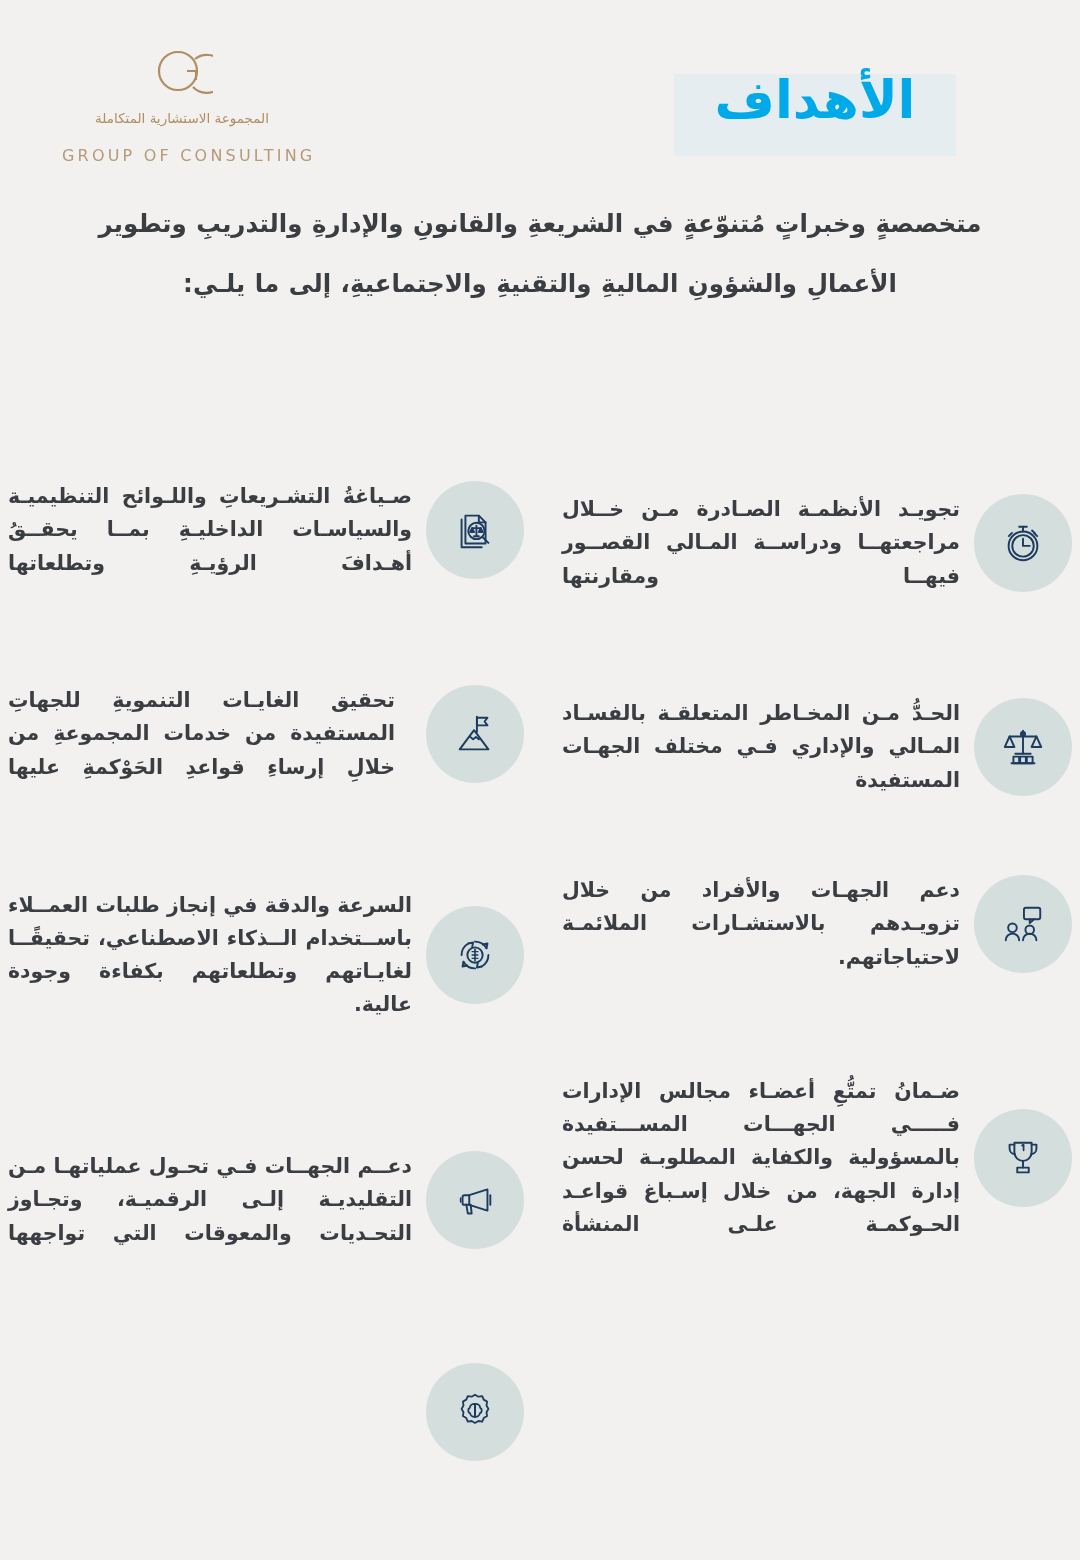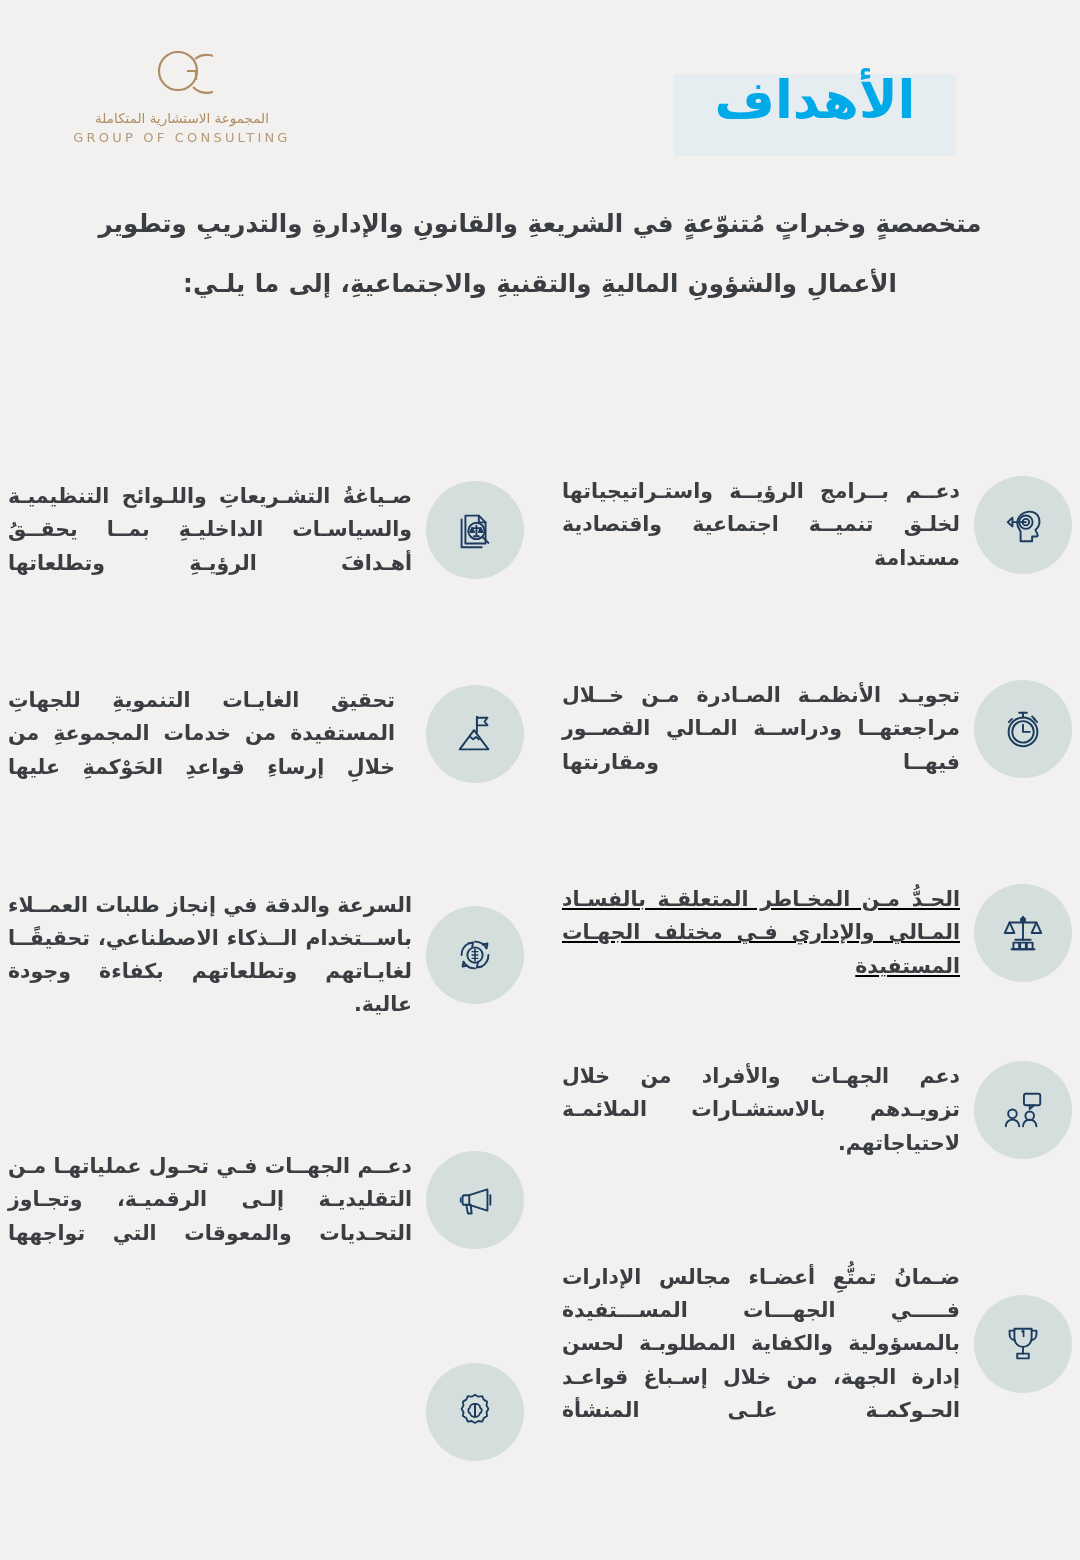--- a/index.html
+++ b/index.html
@@ -47,25 +47,25 @@
   .logo-ar {
     font-size: 13.5px;
     letter-spacing: 0.5px;
     color: #b08e63;
     line-height: 1.2;
     white-space: nowrap;
     font-weight: 400;
   }
 
   .logo-en {
-    font-size: 13px;
+    font-size: 16px;
     letter-spacing: 3.2px;
     color: #b59a78;
     line-height: 1.5;
-    margin-top: 2px;
+    margin-top: 18px;
     white-space: nowrap;
     direction: ltr;
   }
 
   .title-badge {
     position: absolute;
     top: 66px;
     left: 674px;
     width: 282px;
     height: 82px;
@@ -156,21 +156,21 @@
     font-weight: bold;
     color: #3a3d42;
     line-height: 1.62;
     padding-left: 4px;
     padding-right: 14px;
   }
 
   
   .col-right .item.r1 { height: 186px; }
   .col-right .item.r2 { height: 222px; }
-  .col-right .item.r3 { height: 186px; text-decoration: underline; }
+  .col-right .item.r3 { height: 186px; }
   .col-right .item.r4 { height: 300px; }
   .col-right .item.r5 { height: 168px; }
 
   .col-left .item.l1 { height: 196px; }
   .col-left .item.l2 { height: 212px; gap: 17px; }
   .col-left .item.l3 { height: 230px; }
   .col-left .item.l4 { height: 260px; }
   .col-left .item.l5 { height: 164px; }
 </style>
 </head>
@@ -197,32 +197,20 @@
 
   <div class="intro">
     <div>متخصصةٍ وخبراتٍ مُتنوّعةٍ في الشريعةِ والقانونِ والإدارةِ والتدريبِ وتطوير</div>
     <div>الأعمالِ والشؤونِ الماليةِ والتقنيةِ والاجتماعيةِ، إلى ما يلـي:</div>
   </div>
 
   <div class="columns">
 
     <div class="col col-right">
 
-      <div class="item r1">
-        <div class="icon-wrap">
-          <svg viewBox="0 0 48 48" fill="none" stroke="#1c3b5e" stroke-width="2" stroke-linecap="round" stroke-linejoin="round">
-            <path d="M31 10c-7 0-13 5.2-13 12 0 3 .9 4.8 2.3 6.6.9 1.2 1.2 2 1.2 3.4V41h12v-5h4.5c1 0 1.6-1 1.2-1.9L37 29c2.6-2 4.2-5.1 4.2-8.6C41.2 14.4 37.2 10 31 10z"></path>
-            <circle cx="27" cy="21" r="7"></circle>
-            <circle cx="27" cy="21" r="3.4"></circle>
-            <path d="M27 21 L13 21"></path>
-            <path d="M13 16.5 L8 21 L13 25.5 Z"></path>
-          </svg>
-        </div>
-        <div class="item-text">دعــم بــرامج الرؤيــة واستـراتيجياتها لخلـق تنميــة اجتماعية واقتصادية مستدامة</div>
-      </div>
 
       <div class="item r2">
         <div class="icon-wrap">
           <svg viewBox="0 0 48 48" fill="none" stroke="#1c3b5e" stroke-width="2" stroke-linecap="round" stroke-linejoin="round">
             <circle cx="24" cy="27" r="15"></circle>
             <circle cx="24" cy="27" r="11.2"></circle>
             <path d="M24 19.5 V27 H31"></path>
             <path d="M20 7 h8"></path>
             <path d="M24 7 v5"></path>
             <path d="M35.5 13.5 l3.3 3.3"></path>

